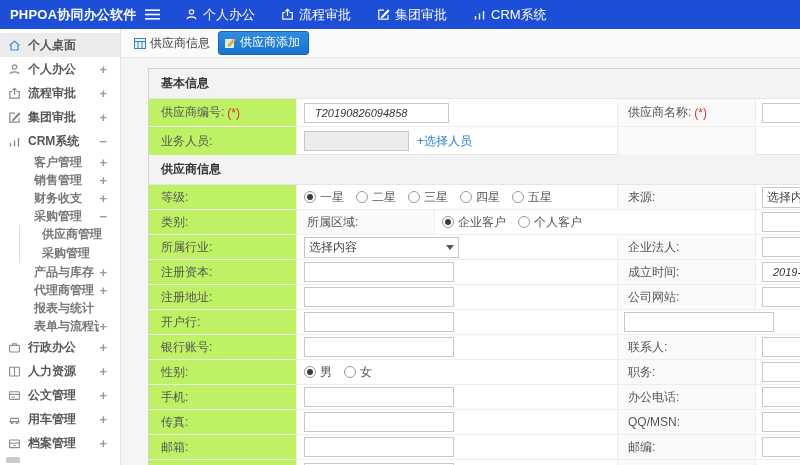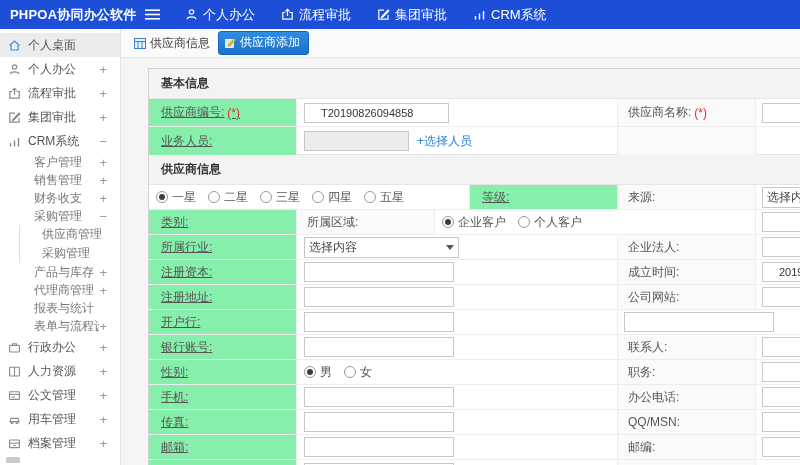--- a/index.html
+++ b/index.html
@@ -16,21 +16,21 @@
   .tb-item .ticon { display:flex; align-items:center; }
   .tb-item svg { stroke:#fff; }
   .caret { width:0; height:0; border-left:4px solid transparent; border-right:4px solid transparent; border-top:5px solid #fff; margin-left:3px; }
 
   
   .main { display:flex; height:436px; }
   .sidebar { width:121px; background:#fff; border-right:1px solid #e4e4e4; overflow:hidden; position:relative; flex:none; }
   .content { flex:1; background:#f5f5f5; overflow:hidden; }
 
   
-  .sb-item { display:flex; align-items:center; cursor:pointer; color:#555; }
+  .sb-item { display:flex; align-items:center; cursor:pointer; color:#555;font-weight:bold; }
   .sb-item.lvl0 { height:24px; padding:0 13px 0 8px; }
   .sb-item.lvl1 { height:18px; padding:0 13px 0 34px; color:#777; }
   .sb-item.lvl2 { height:19px; margin-left:19px; border-left:1px solid #ddd; padding:0 13px 0 22px; color:#777; }
   .sb-item.active { background:#ececec; }
   .sb-icon { width:20px; display:flex; align-items:center; color:#8a8a8a; flex:none; }
   .sb-icon.blue { color:#3a8ee6; }
   .sb-icon svg { stroke:currentColor; }
   .sb-label { flex:1; white-space:nowrap; overflow:hidden; }
   .sb-expand { color:#999; font-size:13px; line-height:1; flex:none; }
 
@@ -44,27 +44,27 @@
 
   
   .panel { margin:10px 0 0 27px; width:940px; background:#fff; border:1px solid #d2d2d2; }
   .fhead { background:#f3f3f3; border-bottom:1px solid #e5e5e5; padding:6px 12px; font-weight:bold; color:#333; }
   .fhead.mid { border-top:1px solid #e5e5e5; margin-top:-1px; }
   .frow { display:flex; border-bottom:1px solid #ededed; align-items:stretch; }
   .frow:last-child { border-bottom:none; }
   .sec-basic .frow { height:28px; }
   .sec-info .frow { height:25px; }
   .fcell { display:flex; align-items:center; min-width:0; }
-  .c1 { width:148px; background:#86efac; border-right:1px solid #ededed; padding-left:12px; flex:none;text-decoration:underline; }
+  .c1 { width:148px; background:#bef264; border-right:1px solid #ededed; padding-left:12px; flex:none; }
   .c2 { width:321px; border-right:1px solid #ededed; padding-left:7px; flex:none; }
   .c3 { width:138px; background:#fafafa; border-right:1px solid #ededed; padding-left:10px; flex:none; }
   .c4 { flex:1; padding-left:6px; }
   .flabel { white-space:nowrap; color:#555; }
   .req { color:#e03030; margin-left:3px; }
-  .fi { height:20px; width:150px; border:1px solid #c8c8c8; font-family:inherit; font-size:11px; color:#333; padding:0 16px; background:#fff; outline:none; }
+  .fi { height:20px; width:150px; border:1px solid #c8c8c8; font-family:inherit; font-size:11px; color:#333; padding:0 10px; background:#fff; outline:none;font-style:italic; }
   .fi.ro { background:#ececec; width:105px; }
   .flink { color:#2b82d9; margin-left:8px; cursor:pointer; white-space:nowrap; }
   .fsel { height:21px; width:155px; border:1px solid #c8c8c8; background:#fff; display:flex; align-items:center; justify-content:space-between; padding:0 4px; color:#444; cursor:pointer; font-size:12px; }
   .fsel .scaret { width:0; height:0; border-left:4px solid transparent; border-right:4px solid transparent; border-top:5px solid #555; flex:none; margin-left:4px; }
   .radios { display:flex; align-items:center; gap:12px; }
   .ropt { display:flex; align-items:center; gap:4px; cursor:pointer; color:#555; }
   .rdot { width:12px; height:12px; border:1px solid #9a9a9a; border-radius:50%; background:#fdfdfd; display:flex; align-items:center; justify-content:center; flex:none; }
   .rdot.on::after { content:""; width:6px; height:6px; border-radius:50%; background:#3c3c3c; }
 </style>
 </head>
@@ -325,20 +325,23 @@
                 <input type="text" class="fi ro" style="">
                 <span class="flink">+选择人员</span>
               </div>
               <div class="fcell c3"></div>
               <div class="fcell c4"></div>
             </div>
           </div>
           <div class="fhead mid">供应商信息</div>
           <div class="sec-info">
             <div class="frow">
+              <div class="fcell c1">
+                <span class="flabel">等级:</span>
+              </div>
               <div class="fcell c2">
                 <span class="radios">
                   <span class="ropt">
                     <span class="rdot on"></span>
                     <span>一星</span>
                   </span>
                   <span class="ropt">
                     <span class="rdot"></span>
                     <span>二星</span>
                   </span>
@@ -348,23 +351,20 @@
                   </span>
                   <span class="ropt">
                     <span class="rdot"></span>
                     <span>四星</span>
                   </span>
                   <span class="ropt">
                     <span class="rdot"></span>
                     <span>五星</span>
                   </span>
                 </span>
-              </div>
-              <div class="fcell c1">
-                <span class="flabel">等级:</span>
               </div>
               <div class="fcell c3">
                 <span class="flabel">来源:</span>
               </div>
               <div class="fcell c4">
                 <div class="fsel">
                   <span>选择内容</span>
                 </div>
               </div>
             </div>

